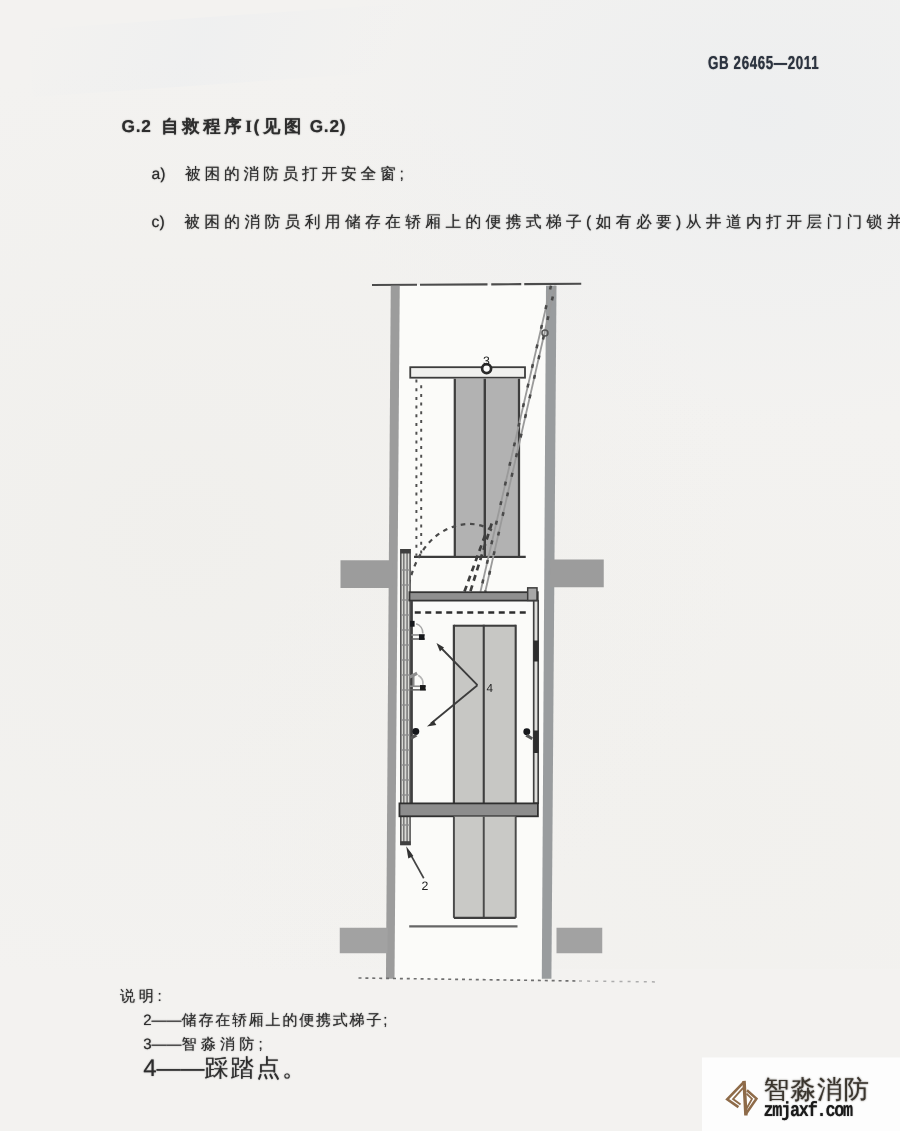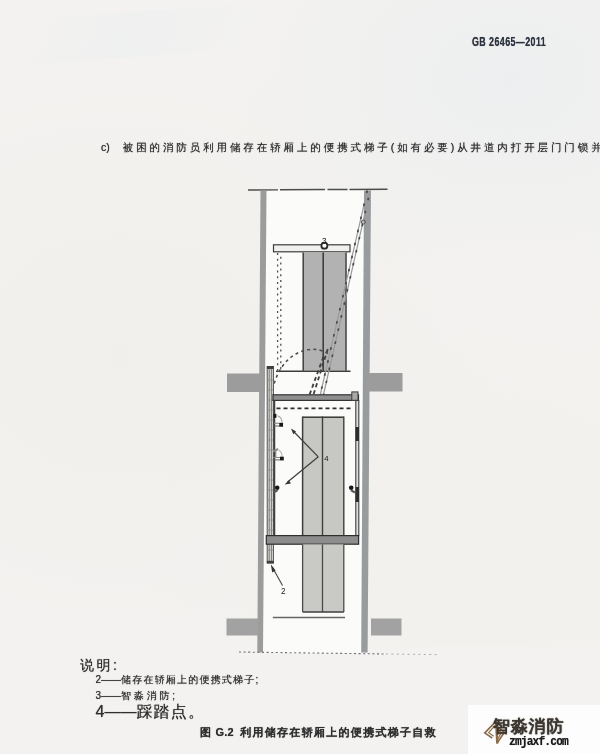--- a/index.html
+++ b/index.html
@@ -10,21 +10,23 @@
 .t{text-shadow:0 0 .8px rgba(50,50,50,.8)}
 </style>
 </head>
 <body>
 <div id="page">
 
 <div style="position:absolute;left:20px;top:10px;width:280px;height:45px;background:linear-gradient(115deg,rgba(231,235,240,0) 0%,rgba(233,236,240,.38) 40%,rgba(231,235,240,0) 85%);transform:rotate(-4deg)"></div>
 
 <div class="t" style="left:472px;top:35px;font-size:12.5px;font-weight:bold;color:#2b3340;letter-spacing:.6px;transform:scaleX(.71);transform-origin:0 0">GB 26465—2011</div>
 
+<div class="t" style="left:81px;top:77px;font-size:11.5px;font-weight:bold"><span style="letter-spacing:.5px">G.2</span>&nbsp;&nbsp;<span class="cjk">自救程序</span><span style="font-family:'Liberation Serif';letter-spacing:1px">I</span><span class="cjk">(见图</span> <span style="letter-spacing:.5px">G.2)</span></div>
 
+<div class="t" style="left:101px;top:108.5px;font-size:10.5px">a)<span style="display:inline-block;width:13px"></span><span class="cjk">被困的消防员打开安全窗;</span></div>
 
 
 <div class="t" style="left:101px;top:140.5px;font-size:10.5px">c)<span style="display:inline-block;width:13px"></span><span style="letter-spacing:2.9px">被困的消防员利用储存在轿厢上的便携式梯子(如有必要)从井道内打开层门门锁并撤离。</span></div>
 
 
 <svg width="600" height="754" viewBox="0 0 600 754" style="position:absolute;left:0;top:0">
 
 <polygon points="266,190 365,190 361.5,653 262.5,653" fill="#fbfbf9"></polygon>
 
 <line x1="248" y1="190" x2="390" y2="189.2" stroke="#4c4c4c" stroke-width="1.4" stroke-dasharray="30 2 45 2.5 20 2 38 2.5"></line>
@@ -153,38 +155,37 @@
 <path d="M351.8,489.4 L350.2,491 L354.4,493.4 L355.3,491.6 Z" fill="#555"></path>
 
 <line x1="318.3" y1="456.8" x2="293.6" y2="431.5" stroke="#3c3c3c" stroke-width="1.2"></line>
 <polygon points="291,428.6 296,431.6 293.3,434.3" fill="#333"></polygon>
 <line x1="318.3" y1="456.8" x2="287.3" y2="482.3" stroke="#3c3c3c" stroke-width="1.2"></line>
 <polygon points="284.6,484.4 289,480.3 290.9,483.4" fill="#333"></polygon>
 
 <text x="324.3" y="461" font-size="7.8" fill="#222" font-family="Liberation Sans">4</text>
 </svg>
 
-<div class="t" style="left:80px;top:656.5px;font-size:14px"><span class="cjk">说明:</span></div>
+<div class="t" style="left:80px;top:656.5px;font-size:10px"><span class="cjk">说明:</span></div>
 
 <div class="t" style="left:95.5px;top:672.5px;font-size:10px">2<span style="letter-spacing:0">——</span><span style="letter-spacing:1.2px">储存在轿厢上的便携式梯子;</span></div>
 
 <div class="t" style="left:95.5px;top:688.5px;font-size:10px">3<span style="letter-spacing:0">——</span><span style="letter-spacing:2.8px">智淼消防;</span></div>
 
 <div class="t" style="left:95.5px;top:701.5px;font-size:16px">4<span style="letter-spacing:0">——</span><span style="letter-spacing:1.2px">踩踏点。</span></div>
 
-<div class="t" style="left:200px;top:725px;font-size:11px;font-weight:bold"><span style="letter-spacing:1.3px">图</span> <span style="letter-spacing:.3px">G.2</span>&nbsp;&nbsp;<span style="letter-spacing:1.3px">利用储存在轿厢上的便携式梯子自救</span></div>
 
 <div style="position:absolute;left:468px;top:705px;width:132px;height:49px;background:#fdfdfd"></div>
 
 <svg width="30" height="34" viewBox="0 0 30 34" style="position:absolute;left:480px;top:714px">
 <g stroke="#8e6b49" fill="none" stroke-linecap="square">
 <path d="M15.4 7.9 L4.8 18.9 L11.6 23.6" stroke-width="1.7"></path>
 <path d="M15 11.7 L8.7 18.7 L13.2 22" stroke-width="1.2"></path>
 <line x1="16.1" y1="7.7" x2="17.2" y2="28.5" stroke-width="2.3"></line>
 <path d="M17.6 28.2 L24.3 18.4 L18.6 13.4" stroke-width="1.7"></path>
 <path d="M17.9 24.7 L21.3 18.6 L18.1 15.5" stroke-width="1.2"></path>
 </g>
 </svg>
 
-<div class="t" style="left:493px;top:715px;font-size:17px;font-weight:bold;color:#3a352e;letter-spacing:.8px;text-shadow:0 0 1.2px rgba(58,53,46,.9)">智淼消防</div>
+<div class="t" style="left:509px;top:715px;font-size:17px;font-weight:normal;color:#3a352e;letter-spacing:.8px;text-shadow:0 0 1.2px rgba(58,53,46,.9)">智淼消防</div>
 
 <div class="t" style="left:509px;top:734px;font-size:13.5px;font-weight:bold;color:#1b1b1b;font-family:'Liberation Mono',monospace;letter-spacing:-1px;transform:scaleX(.83);transform-origin:0 0">zmjaxf.com</div>
 </div>
 
 </body></html>

